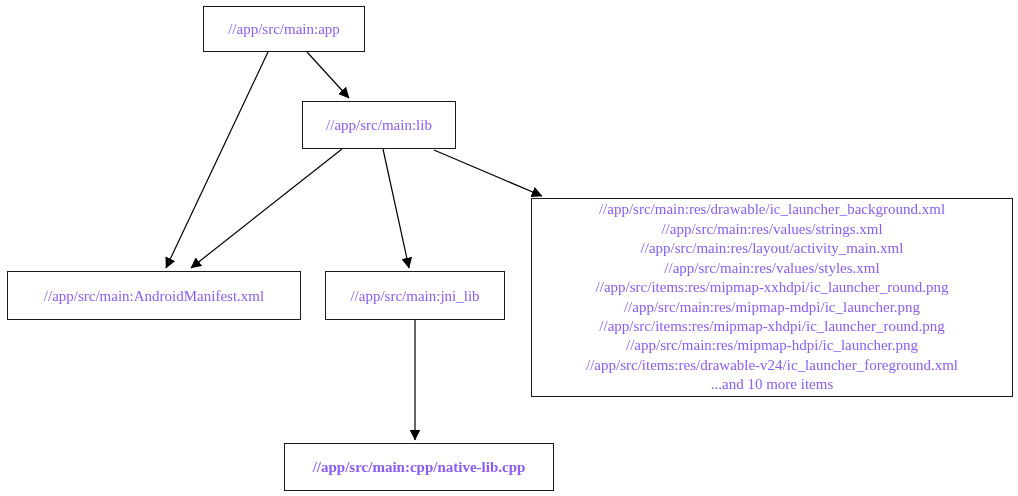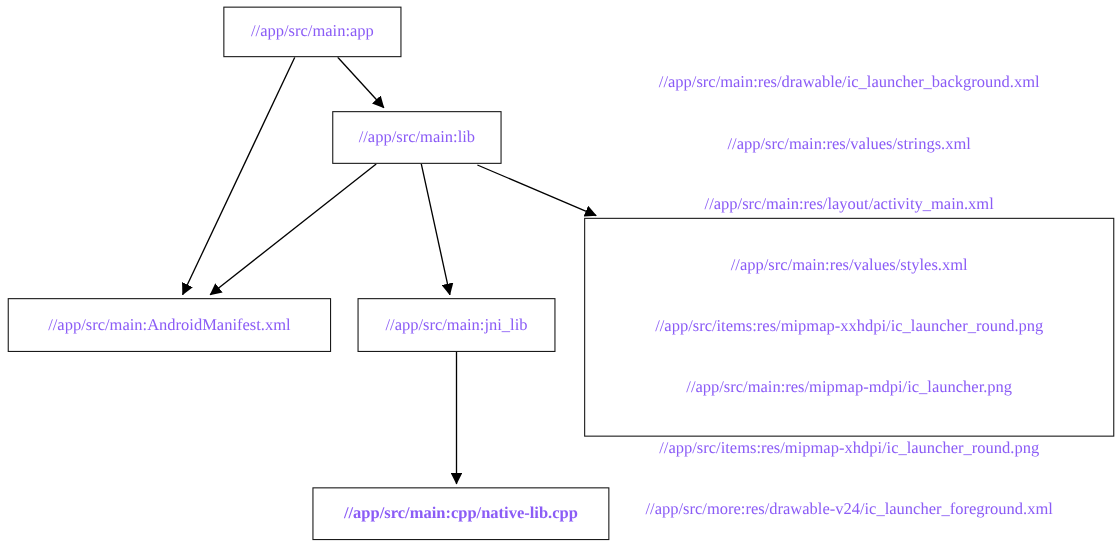--- a/index.html
+++ b/index.html
@@ -38,21 +38,20 @@
     text-align: center;
     font-size: 15px;
     line-height: 1.2;
     white-space: nowrap;
   }
   .node.multiline {
     flex-direction: column;
     font-size: 15px;
     line-height: 19.4px;
     padding: 2px 4px;
-    gap: 36px;
   }
   #node-app      { left: 203px; top: 6px;   width: 162px; height: 46px; }
   #node-lib      { left: 302px; top: 101px; width: 154px; height: 48px; }
   #node-manifest { left: 7px;   top: 271px; width: 294px; height: 49px; }
   #node-jni      { left: 325px; top: 271px; width: 180px; height: 49px; }
   #node-res      { left: 531px; top: 198px; width: 482px; height: 199px; }
   #node-native   { left: 284px; top: 443px; width: 270px; height: 48px; font-weight: bold; }
 </style>
 </head>
 <body>
@@ -90,21 +89,22 @@
   </div>
 
   <div class="node multiline" id="node-res">
       <div>//app/src/main:res/drawable/ic_launcher_background.xml</div>
       <div>//app/src/main:res/values/strings.xml</div>
       <div>//app/src/main:res/layout/activity_main.xml</div>
       <div>//app/src/main:res/values/styles.xml</div>
       <div>//app/src/items:res/mipmap-xxhdpi/ic_launcher_round.png</div>
       <div>//app/src/main:res/mipmap-mdpi/ic_launcher.png</div>
       <div>//app/src/items:res/mipmap-xhdpi/ic_launcher_round.png</div>
-      <div>//app/src/more:res/drawable-v24/ic_launcher_foreground.xml</div>
+      <div>//app/src/main:res/mipmap-hdpi/ic_launcher.png</div>
+      <div>//app/src/items:res/drawable-v24/ic_launcher_foreground.xml</div>
       <div>...and 10 more items</div>
     </div>
 
   <div class="node" id="node-native">
     <span>//app/src/main:cpp/native-lib.cpp</span>
   </div>
 
 </div>
 
 </body></html>

